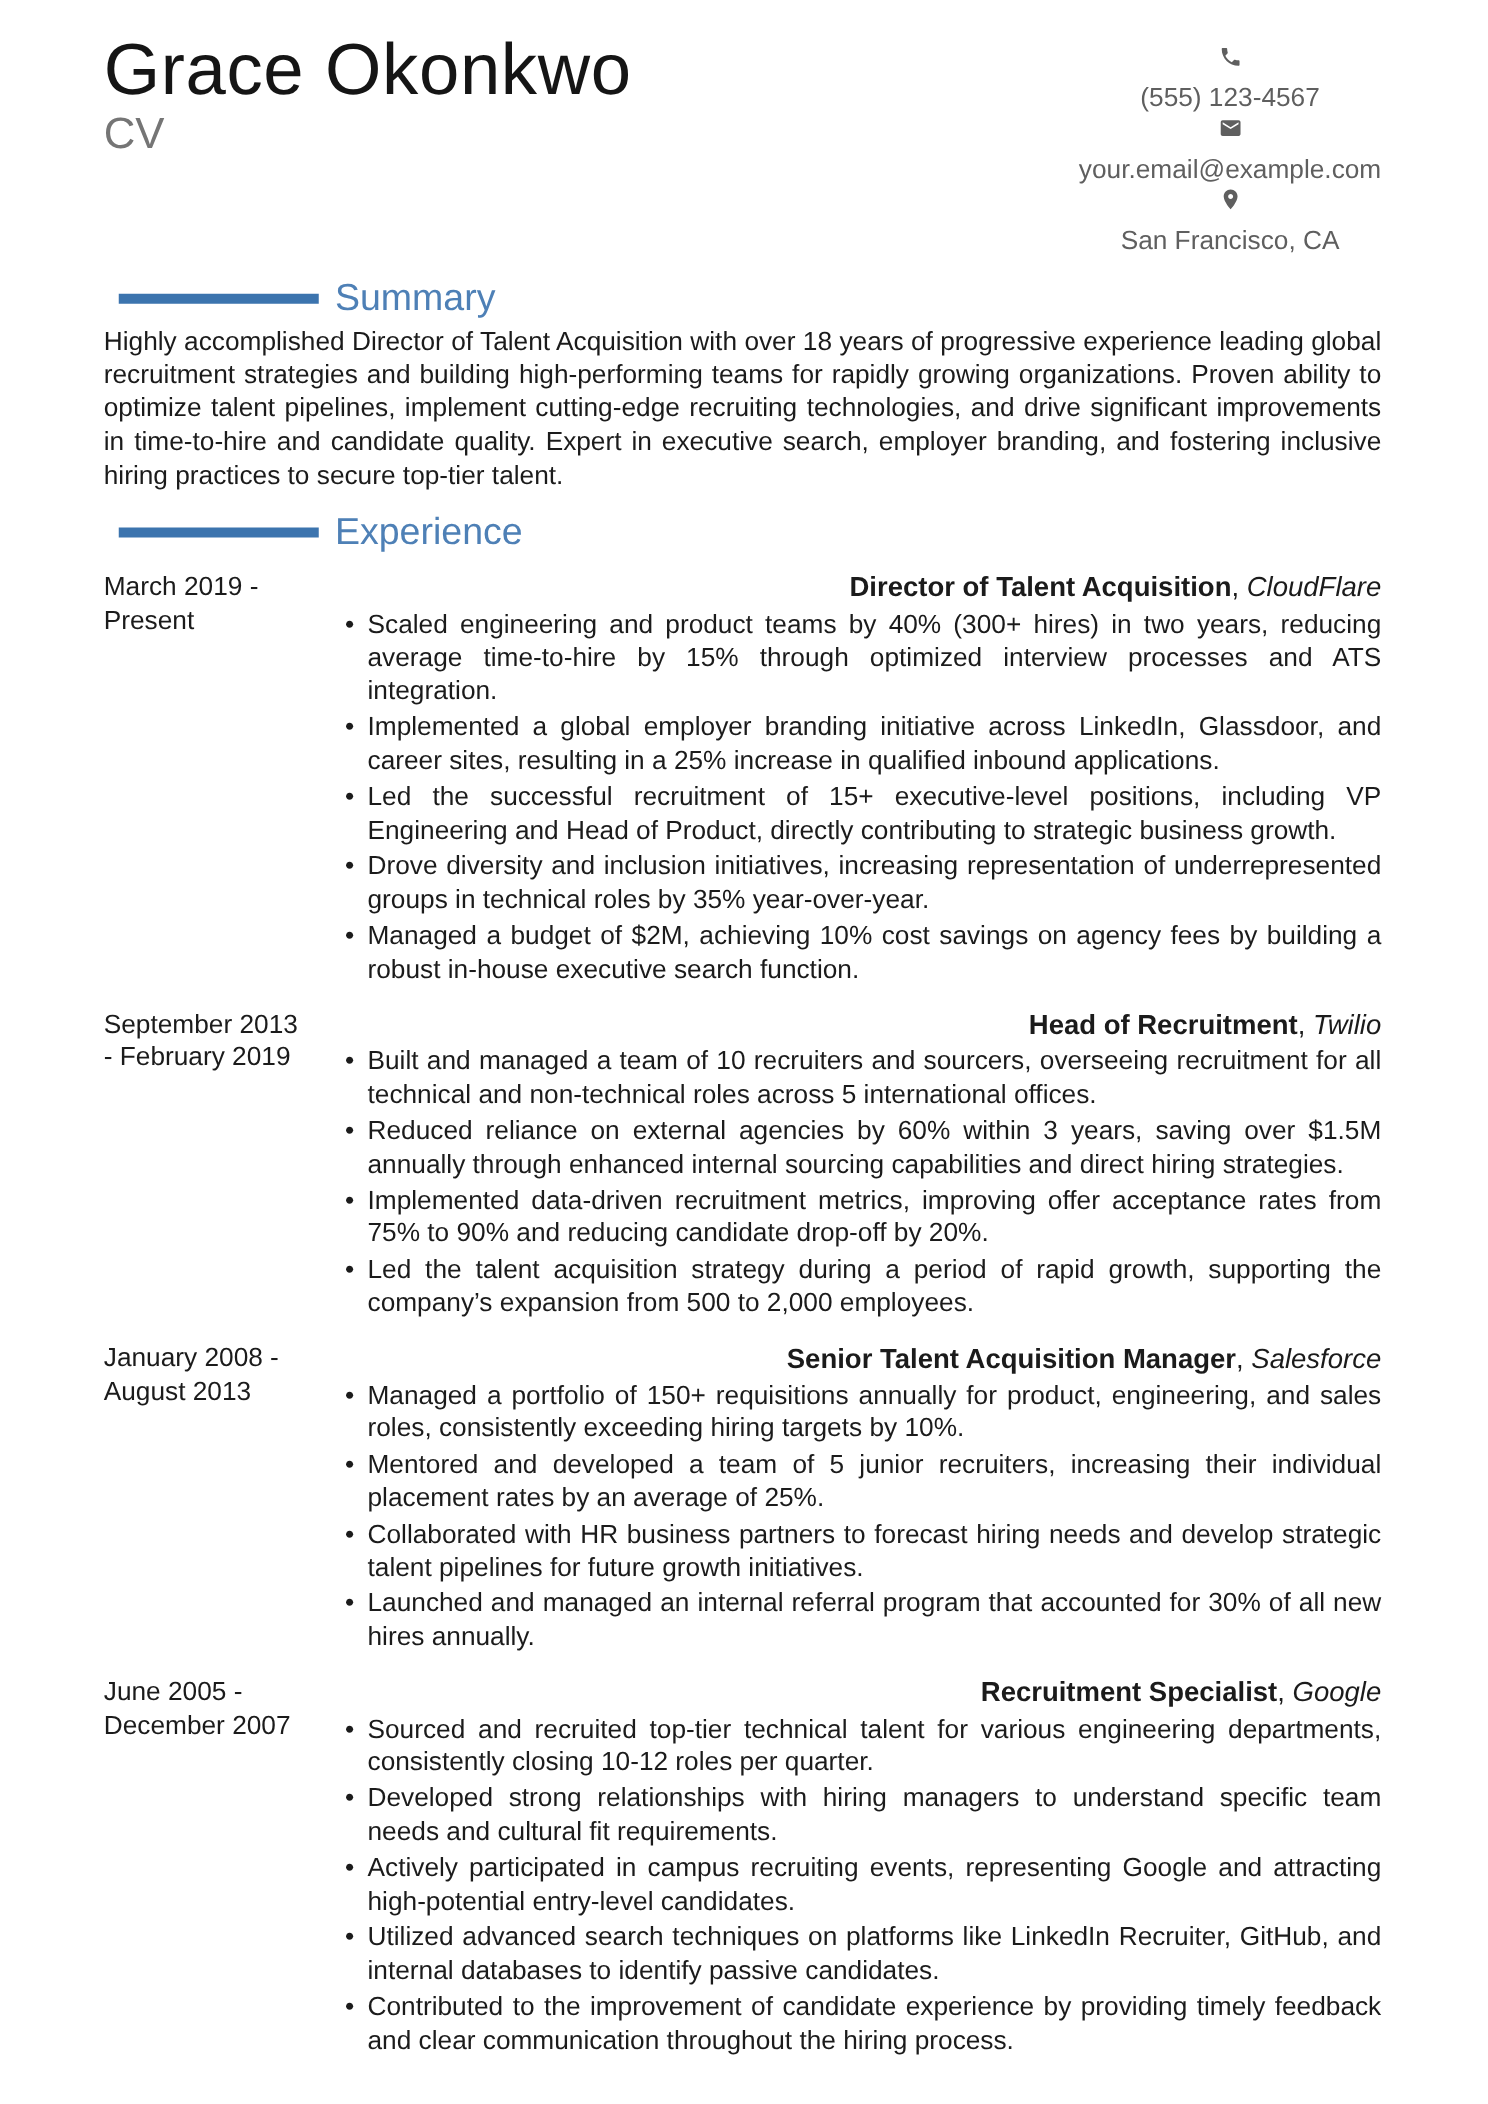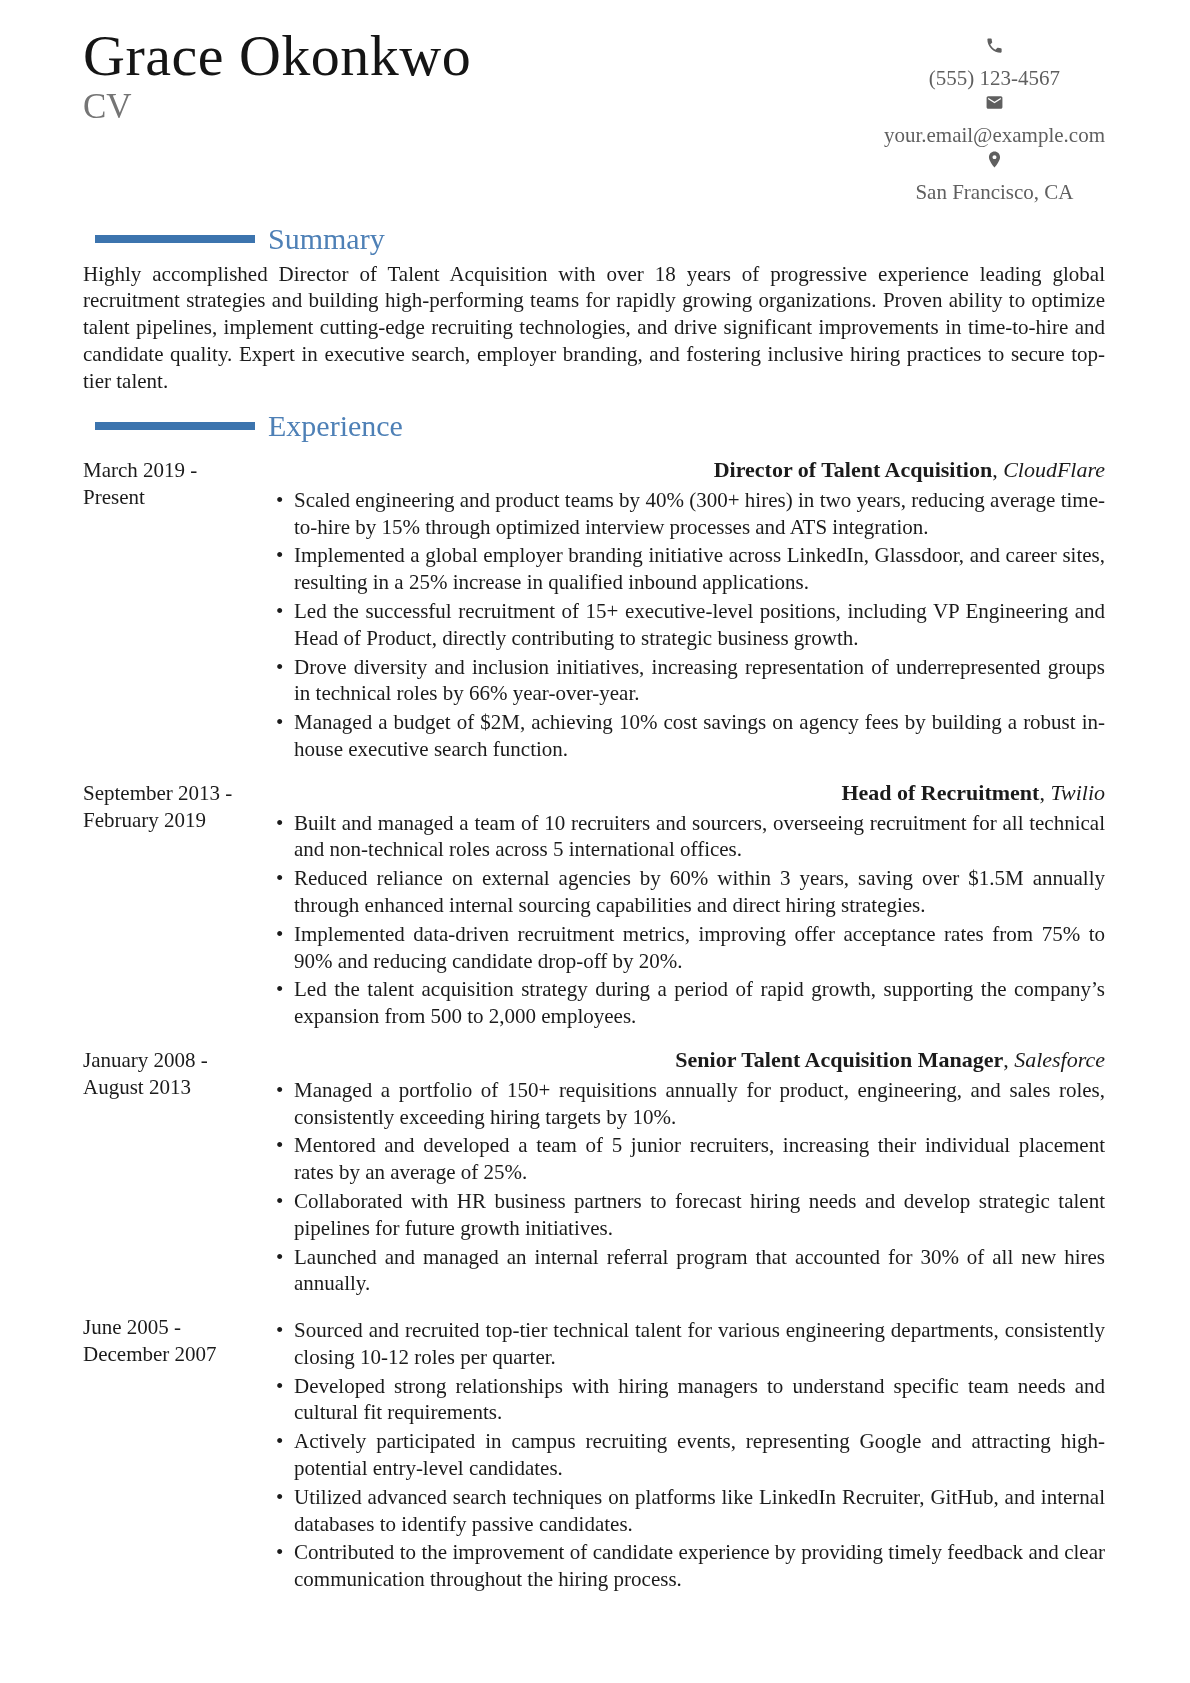--- a/index.html
+++ b/index.html
@@ -8,21 +8,21 @@
     background: #ffffff;
   }
   .page {
     position: relative;
     width: 1190px;
     height: 1683px;
     box-sizing: border-box;
     padding: 26px 85px 0 83px;
     background: #ffffff;
     overflow: hidden;
-    font-family: Liberation Serif, serif;
+    font-family: Liberation Sans, sans-serif;
     color: var(--body, #1b1b1b);
   }
 
   
   .header {
     display: flex;
     justify-content: space-between;
     align-items: flex-start;
   }
   .name {
@@ -200,21 +200,21 @@
     </div>
     <div class="entries" id="entries">
   <div class="entry">
     <div class="entry-dates">March 2019 - Present</div>
     <div class="entry-main">
       <div class="entry-title-line"><span class="entry-title">Director of Talent Acquisition</span><span class="entry-sep">, </span><span class="entry-company">CloudFlare</span></div>
       <ul class="bullets">
               <li>Scaled engineering and product teams by 40% (300+ hires) in two years, reducing average time-to-hire by 15% through optimized interview processes and ATS integration.</li>
               <li>Implemented a global employer branding initiative across LinkedIn, Glassdoor, and career sites, resulting in a 25% increase in qualified inbound applications.</li>
               <li>Led the successful recruitment of 15+ executive-level positions, including VP Engineering and Head of Product, directly contributing to strategic business growth.</li>
-              <li>Drove diversity and inclusion initiatives, increasing representation of underrepresented groups in technical roles by 66% year-over-year.</li>
+              <li>Drove diversity and inclusion initiatives, increasing representation of underrepresented groups in technical roles by 35% year-over-year.</li>
               <li>Managed a budget of $2M, achieving 10% cost savings on agency fees by building a robust in-house executive search function.</li>
             </ul>
     </div>
   </div>
 
   <div class="entry">
     <div class="entry-dates">September 2013 - February 2019</div>
     <div class="entry-main">
       <div class="entry-title-line"><span class="entry-title">Head of Recruitment</span><span class="entry-sep">, </span><span class="entry-company">Twilio</span></div>
       <ul class="bullets">
@@ -235,20 +235,21 @@
               <li>Mentored and developed a team of 5 junior recruiters, increasing their individual placement rates by an average of 25%.</li>
               <li>Collaborated with HR business partners to forecast hiring needs and develop strategic talent pipelines for future growth initiatives.</li>
               <li>Launched and managed an internal referral program that accounted for 30% of all new hires annually.</li>
             </ul>
     </div>
   </div>
 
   <div class="entry">
     <div class="entry-dates">June 2005 - December 2007</div>
     <div class="entry-main">
+      <div class="entry-title-line"><span class="entry-title">Recruitment Specialist</span><span class="entry-sep">, </span><span class="entry-company">Google</span></div>
       <ul class="bullets">
               <li>Sourced and recruited top-tier technical talent for various engineering departments, consistently closing 10-12 roles per quarter.</li>
               <li>Developed strong relationships with hiring managers to understand specific team needs and cultural fit requirements.</li>
               <li>Actively participated in campus recruiting events, representing Google and attracting high-potential entry-level candidates.</li>
               <li>Utilized advanced search techniques on platforms like LinkedIn Recruiter, GitHub, and internal databases to identify passive candidates.</li>
               <li>Contributed to the improvement of candidate experience by providing timely feedback and clear communication throughout the hiring process.</li>
             </ul>
     </div>
   </div>
 </div>

